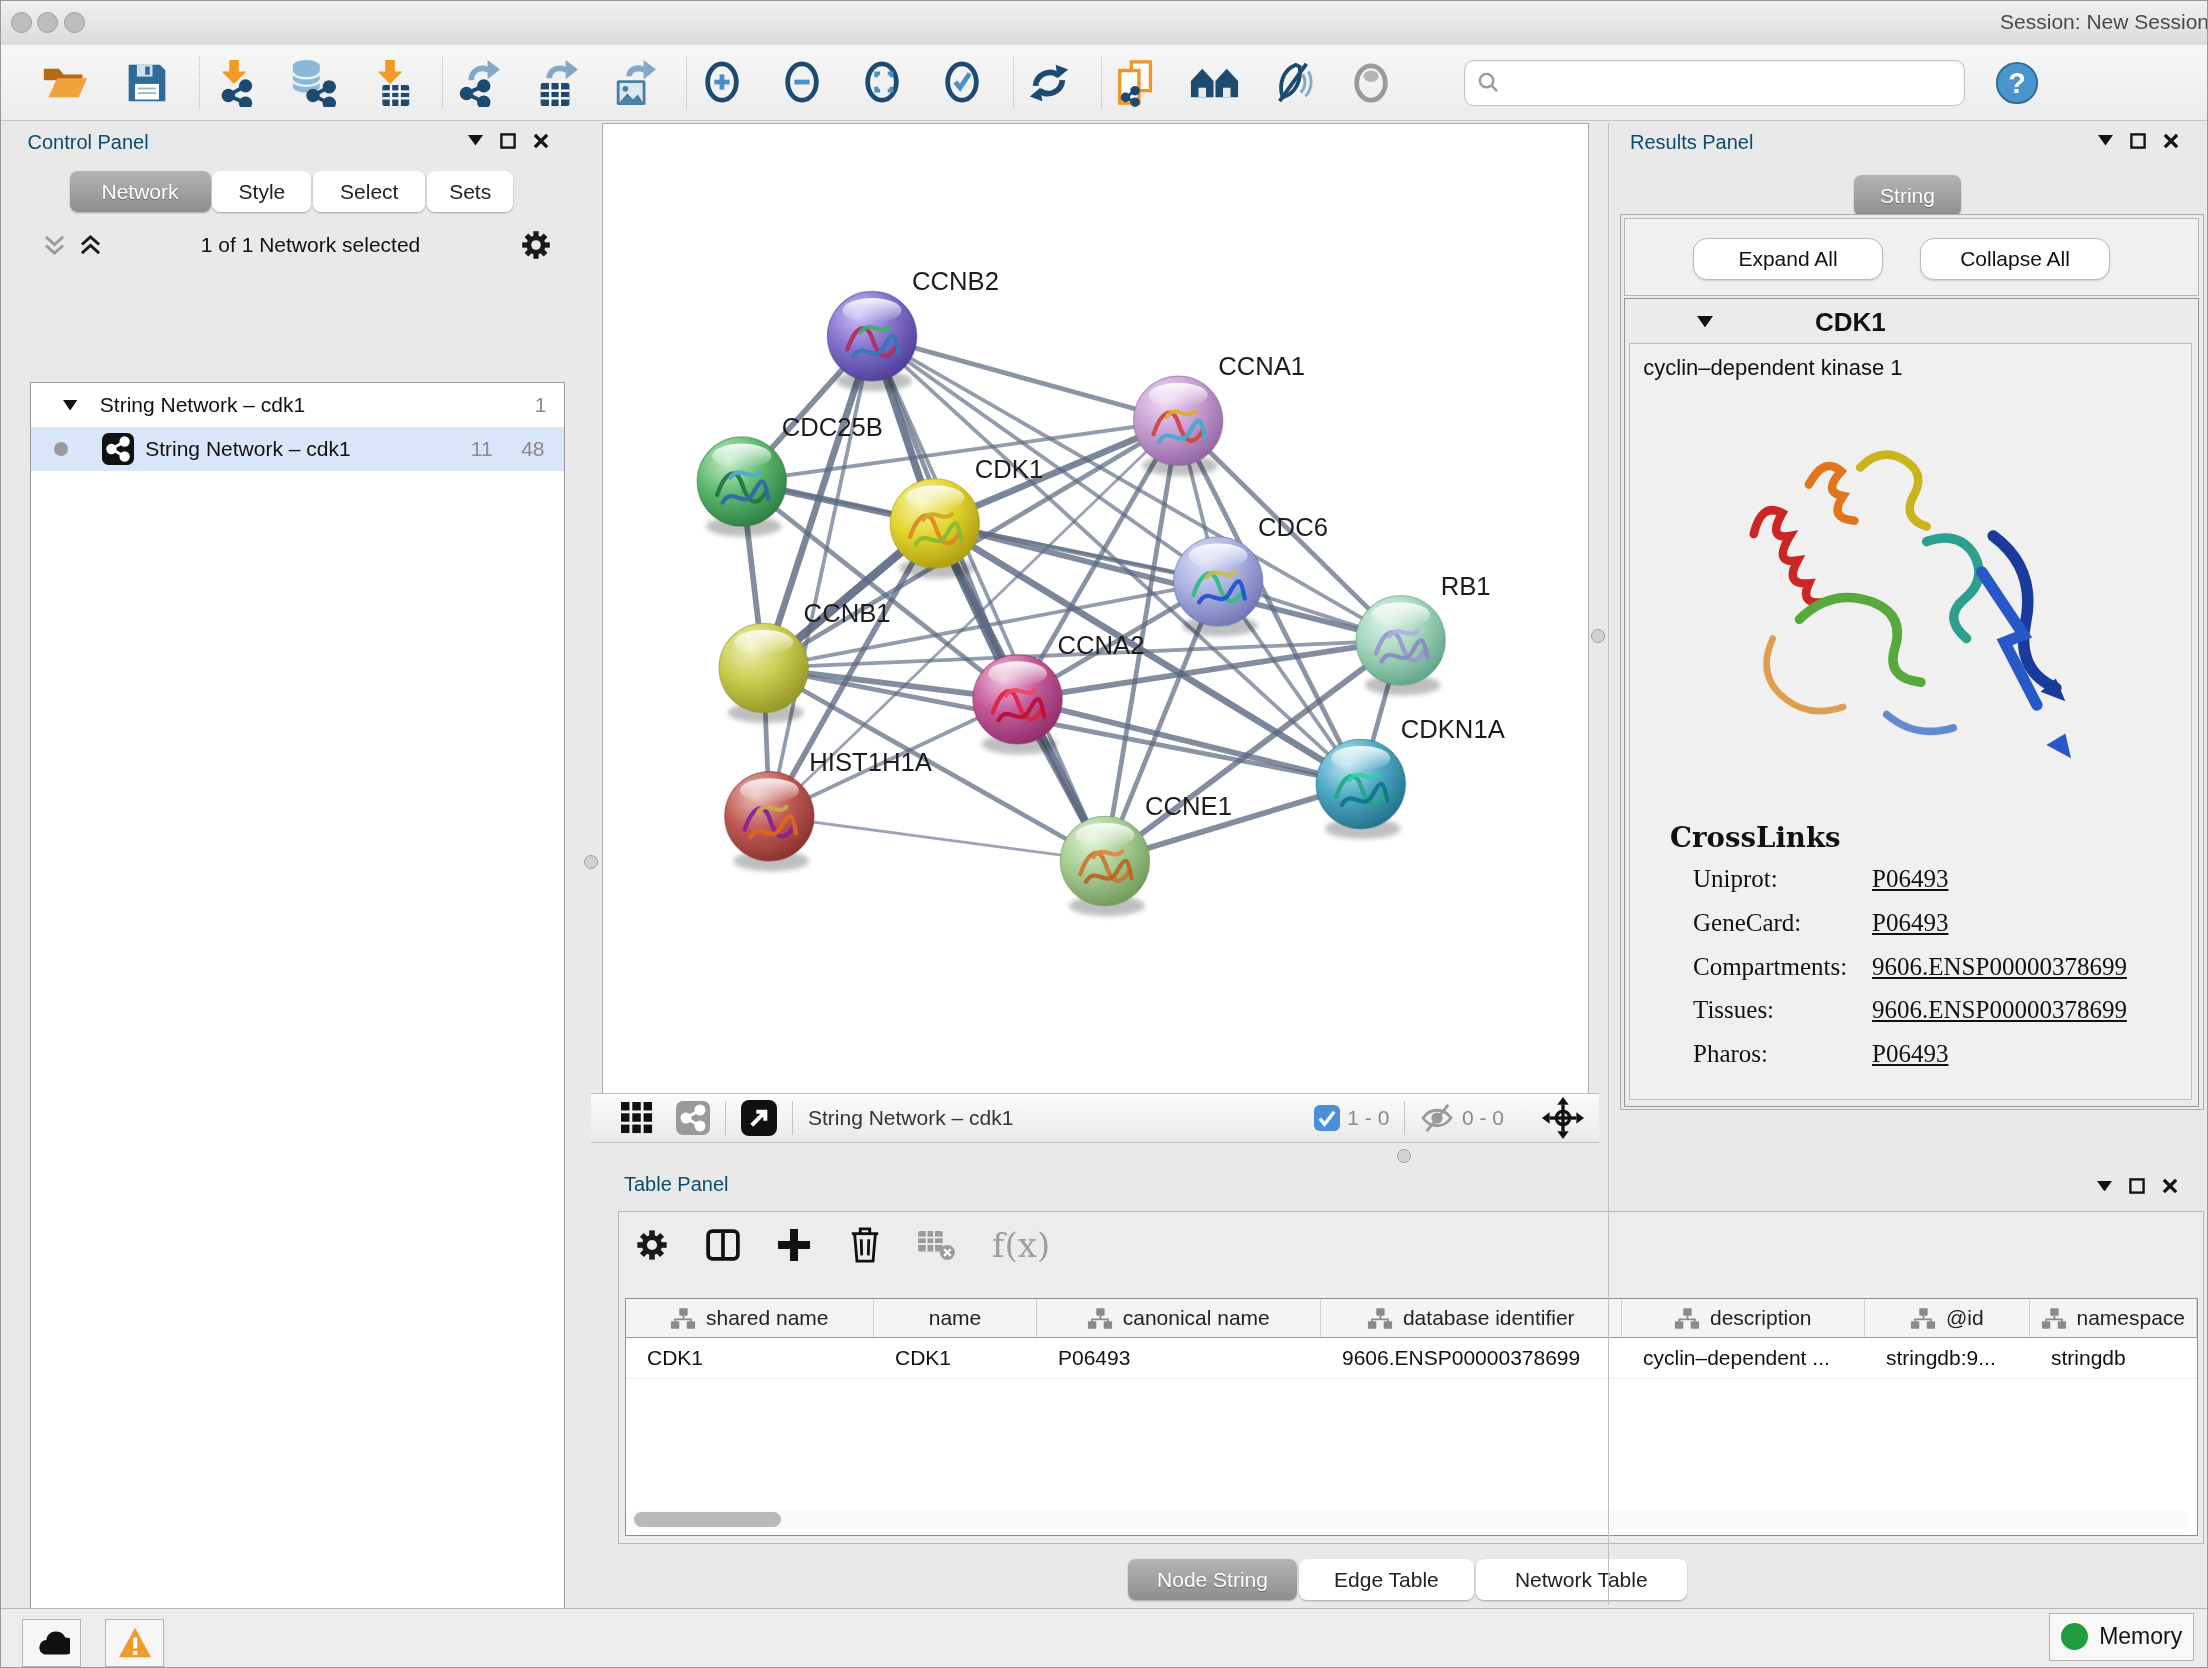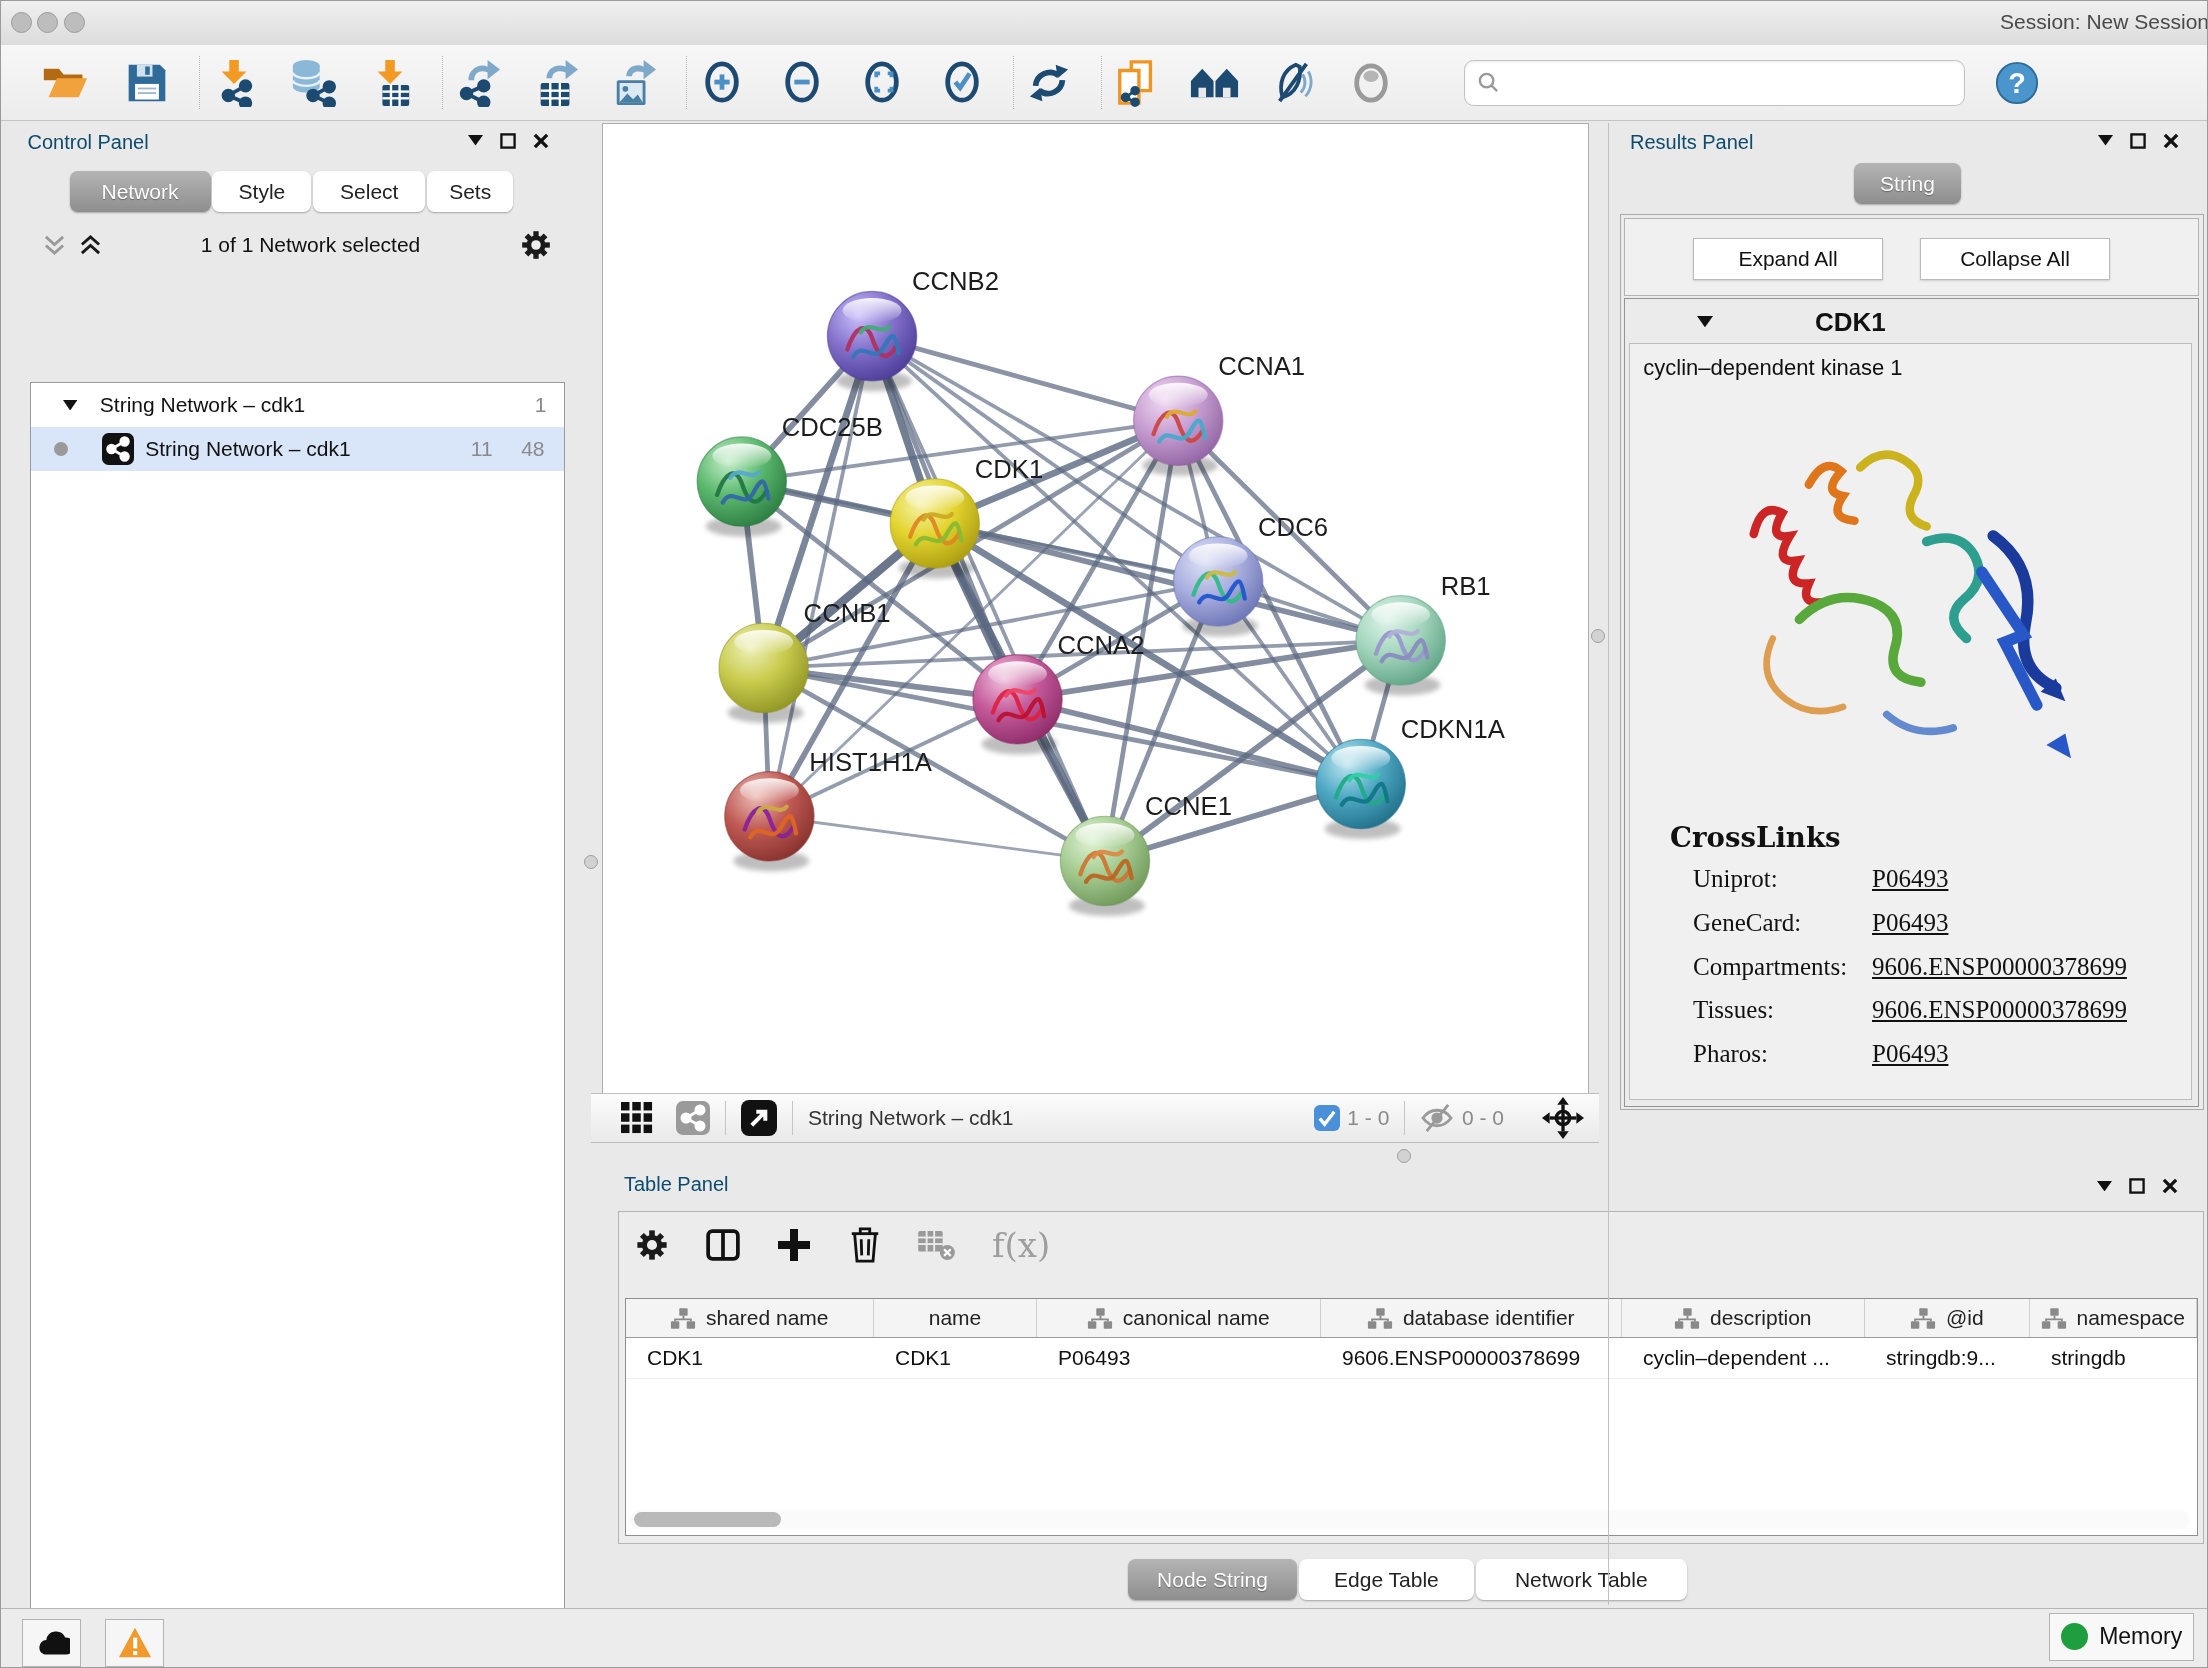--- a/index.html
+++ b/index.html
@@ -45,21 +45,21 @@
     border-right:1px solid #cfcfcf;box-sizing:border-box;overflow:hidden;white-space:nowrap;}
   #table-row{display:flex;height:40px;border-bottom:1px solid #eee;}
   .td{display:flex;align-items:center;font-size:21px;color:#111;padding-left:21px;box-sizing:border-box;
     overflow:hidden;white-space:nowrap;}
   #hscroll{position:absolute;left:3.8px;bottom:5.7px;width:1560px;height:19px;background:#fafafa;border-radius:9.5px;}
   #hscroll .thumb{position:absolute;left:3.8px;top:1.9px;width:147px;height:15px;border-radius:7.6px;background:#b9b9b9;}
   
   #results{left:1607px;top:122px;width:600px;height:1482px;border-left:1px solid #c0c0c0;}
   #res-outer{left:1619px;top:213px;width:582px;height:894px;background:#ebebeb;border:1px solid #aaa;}
   #res-btn-box{left:1623px;top:217px;width:573px;height:76px;background:#f0f0f0;border:1px solid #b4b4b4;}
-  .res-button{position:absolute;background:#fff;border:1px solid #bbb;border-radius:0;font-size:21px;color:#111;
+  .res-button{position:absolute;background:#fff;border:1px solid #bbb;border-radius:14px;font-size:21px;color:#111;
     text-align:center;line-height:40px;box-shadow:0 1px 1.9px rgba(0,0,0,.15);}
   #cdk1-box{left:1623px;top:297px;width:573px;height:807px;background:#ebebeb;border:1px solid #949494;}
   #cdk1-inner{left:1628px;top:342px;width:561px;height:755px;background:#f0f0f0;border:1px solid #bdbdbd;}
   .serif{font-family:"DejaVu Serif","Liberation Serif",serif;}
   .xlink{color:#2222cc;text-decoration:underline;}
   .xl-row{position:absolute;font-size:25px;color:#111;font-family:Liberation Serif, serif;}
   
   #statusbar{left:0;top:1607px;width:2208px;height:61px;background:#ececec;border-top:1px solid #b5b5b5;}
   .status-box{position:absolute;width:57px;height:46px;background:#f6f6f6;border:1.9px solid #b3b3b3;
     display:flex;align-items:center;justify-content:center;}
@@ -782,21 +782,21 @@
       <svg width="16" height="16" viewBox="0 0 17 17">
           <rect x="1.5" y="1.5" width="14" height="14" fill="none" stroke="#111" stroke-width="2.5"></rect>
         </svg>
       <svg width="16" height="16" viewBox="0 0 17 17">
           <g stroke="#111" stroke-width="3.5">
             <line x1="2" y1="2" x2="15" y2="15"></line>
             <line x1="15" y1="2" x2="2" y2="15"></line>
           </g>
         </svg>
     </div>
-    <span class="tab sel abs" style="left:245px;top:40px;width:107px">String</span>
+    <span class="tab sel abs" style="left:245px;top:52px;width:107px">String</span>
   </div>
   <div id="res-outer" class="abs"></div>
   <div id="res-btn-box" class="abs">
     <span class="res-button" style="left:68px;top:19px;width:188px;height:40px">Expand All</span>
     <span class="res-button" style="left:295px;top:19px;width:188px;height:40px">Collapse All</span>
   </div>
   <div id="cdk1-box" class="abs">
     <svg class="abs" style="left:72px;top:17px" width="16" height="11.4" viewBox="0 0 17 12">
         <polygon points="0,0 17,0 8.5,12" fill="#111"></polygon>
       </svg>

